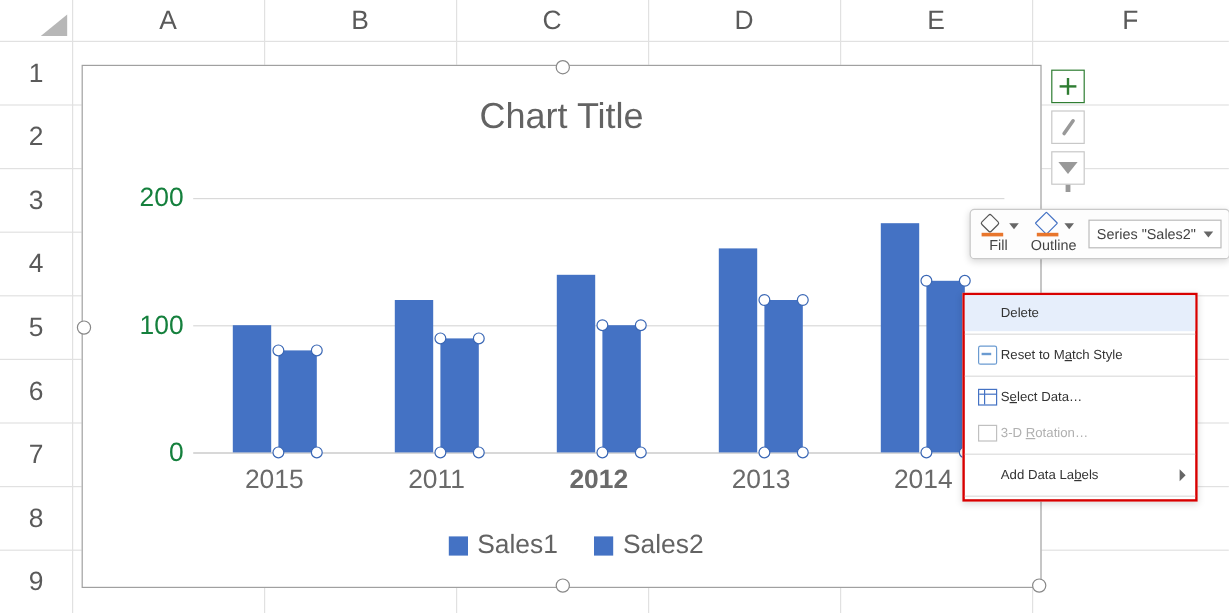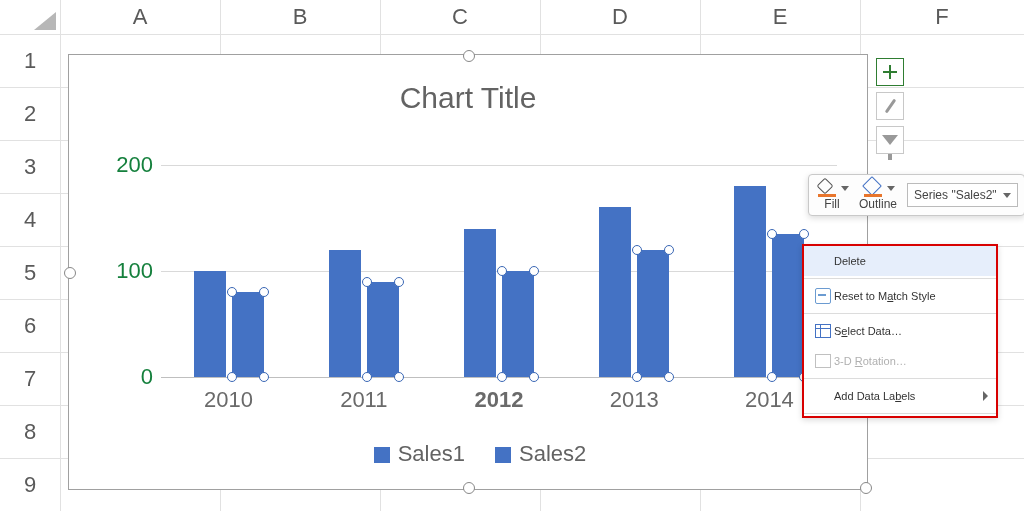--- a/index.html
+++ b/index.html
@@ -275,21 +275,21 @@
   <div class="chart-title">Chart Title</div>
 
   <div class="plot-area" id="plot-area">
 
   <div class="y-grid baseline" style="top: 212px;"></div>
       <div class="y-tick" style="top: 212px;">0</div>
       <div class="y-grid" style="top: 106px;"></div>
       <div class="y-tick" style="top: 106px;">100</div>
       <div class="y-grid" style="top: 0px;"></div>
       <div class="y-tick" style="top: 0px;">200</div>
-      <div class="x-label" style="left: 67.6px;">2010</div>
+      <div class="x-label" style="left: 67.6px;">2015</div>
       <div class="bar" style="width: 32px; height: 106px; left: 32.6px;"></div>
       <div class="bar selected-handle" style="width: 32px; height: 84.8px; left: 70.6px;">
         <span class="bh-bl"></span>
         <span class="bh-br"></span>
       </div>
       <div class="x-label" style="left: 202.8px;">2011</div>
       <div class="bar" style="width: 32px; height: 127.2px; left: 167.8px;"></div>
       <div class="bar selected-handle" style="width: 32px; height: 95.4px; left: 205.8px;">
         <span class="bh-bl"></span>
         <span class="bh-br"></span>

